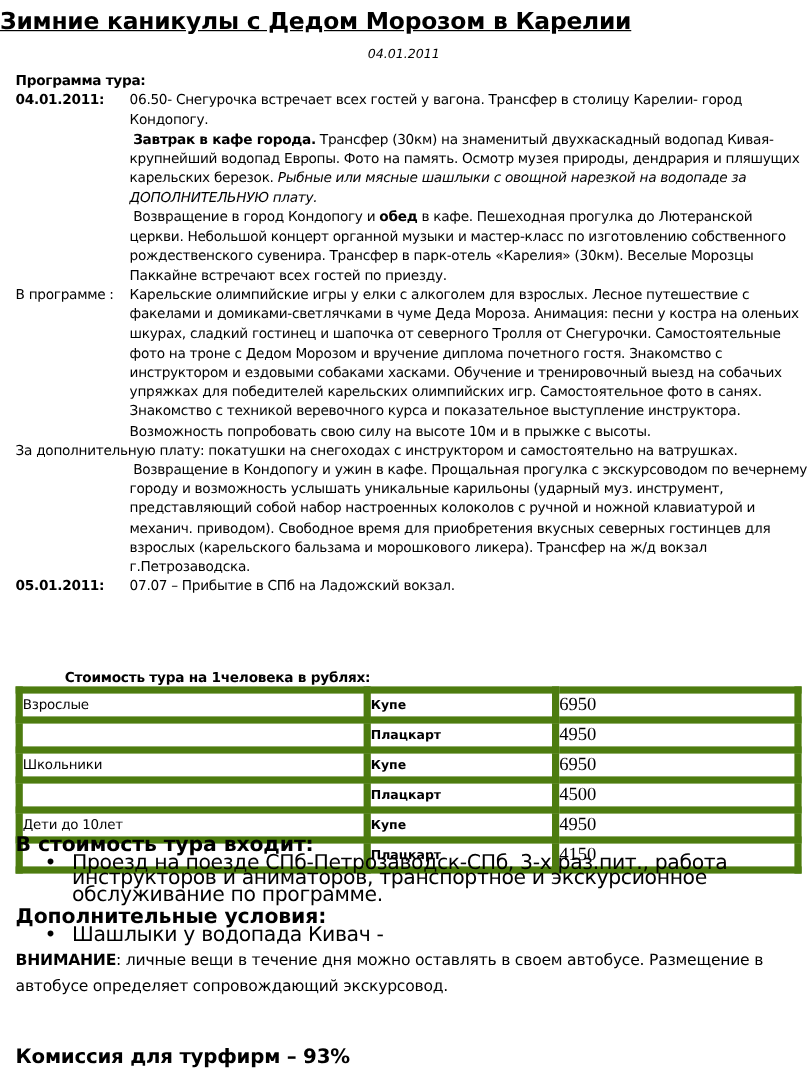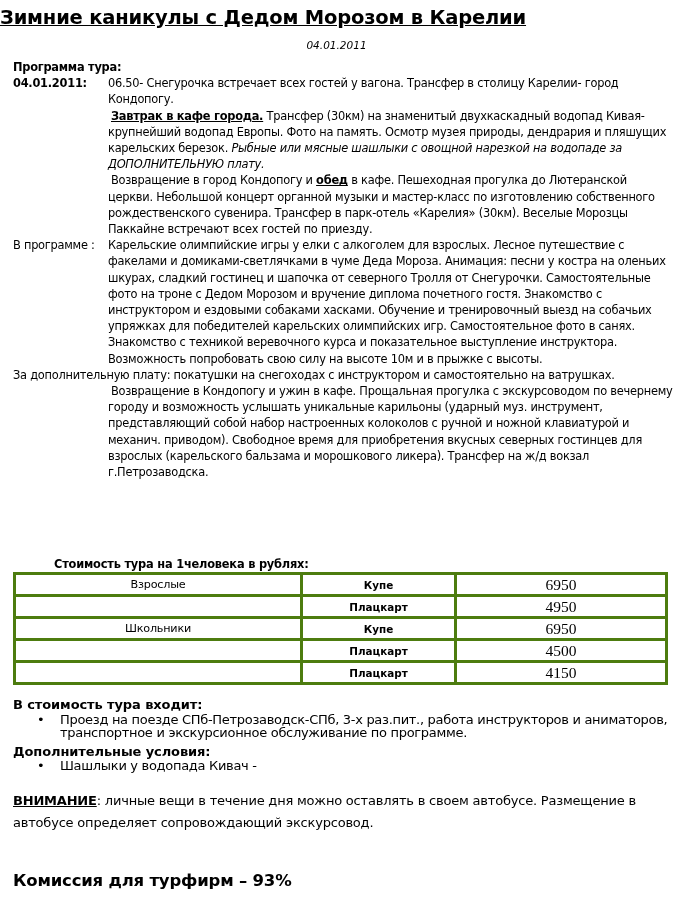--- a/index.html
+++ b/index.html
@@ -55,56 +55,55 @@
     .row .lbl {
       position: absolute;
       left: 0;
       top: 0;
       font-weight: bold;
     }
     .row .lbl.plain { font-weight: normal; }
     .p { margin: 0; }
     .p.in1 { text-indent: 3px; }
     .ital { font-style: italic; }
-    .b { font-weight: bold; text-decoration: underline; }
+    .b { font-weight: bold; }
 
     .price-head {
       position: absolute;
       top: 557px;
       left: 13px;
       font-weight: bold;
       font-size: 11.4px;
       line-height: 14px;
       letter-spacing: -0.2px;
       margin-left: 41px;
     }
     table.prices {
       position: absolute;
       top: 572px;
       left: 13px;
       width: 655px;
       border-collapse: collapse;
     }
     table.prices td {
-      border: 3px solid #4d7c0f;
+      border: 6px solid #4d7c0f;
       height: 19px;
       padding: 0;
-      text-align: center;
       vertical-align: middle;
     }
     td.cat { width: 284px; font-size: 11.2px; letter-spacing: -0.2px; }
     td.cls { width: 151px; font-size: 10.4px; font-weight: bold; }
     td.val { font-family: Liberation Serif, serif; font-size: 15.5px; line-height: 18px; }
 
     .incl {
       position: absolute;
       top: 698px;
       left: 13px;
       width: 660px;
-      font-size: 13px;
+      font-size: 17px;
       line-height: 13.5px;
       letter-spacing: -0.3px;
     }
     .incl .h { font-weight: bold; letter-spacing: -0.1px; }
     .incl ul {
       margin: 1px 0 5px 0;
       padding-left: 0;
       list-style: none;
     }
     .incl li {
@@ -157,20 +156,24 @@
   <div class="row">
     <span class="lbl plain">В программе :</span>
     <p class="p">Карельские олимпийские игры у елки с алкоголем для взрослых. Лесное путешествие с факелами и домиками-светлячками в чуме Деда Мороза. Анимация: песни у костра на оленьих шкурах, сладкий гостинец и шапочка от северного Тролля от Снегурочки. Самостоятельные фото на троне с Дедом Морозом и вручение диплома почетного гостя. Знакомство с инструктором и ездовыми собаками хасками. Обучение и тренировочный выезд на собачьих упряжках для победителей карельских олимпийских игр. Самостоятельное фото в санях. Знакомство с техникой веревочного курса и показательное выступление инструктора. Возможность попробовать свою силу на высоте 10м и в прыжке с высоты.</p>
   </div>
 
   <div>За дополнительную плату: покатушки на снегоходах с инструктором и самостоятельно на ватрушках.</div>
   <div class="row">
     <p class="p in1">Возвращение в Кондопогу и ужин в кафе. Прощальная прогулка с экскурсоводом по вечернему городу и возможность услышать уникальные карильоны (ударный муз. инструмент, представляющий собой набор настроенных колоколов с ручной и ножной клавиатурой и механич. приводом). Свободное время для приобретения вкусных северных гостинцев для взрослых (карельского бальзама и морошкового ликера). Трансфер на ж/д вокзал г.Петрозаводска.</p>
   </div>
 
+  <div class="row">
+    <span class="lbl">05.01.2011:</span>
+    <p class="p">07.07 – Прибытие в СПб на Ладожский вокзал.</p>
+  </div>
 </div>
 
 <div class="price-head">Стоимость тура на 1человека в рублях:</div>
 <table class="prices">
   <tbody>
     <tr>
       <td class="cat">Взрослые</td>
       <td class="cls">Купе</td>
       <td class="val">6950</td>
     </tr>
@@ -181,20 +184,25 @@
     </tr>
     <tr>
       <td class="cat">Школьники</td>
       <td class="cls">Купе</td>
       <td class="val">6950</td>
     </tr>
     <tr>
       <td class="cat"></td>
       <td class="cls">Плацкарт</td>
       <td class="val">4500</td>
+    </tr>
+    <tr>
+      <td class="cat">Дети до 10лет</td>
+      <td class="cls">Купе</td>
+      <td class="val">4950</td>
     </tr>
     <tr>
       <td class="cat"></td>
       <td class="cls">Плацкарт</td>
       <td class="val">4150</td>
     </tr>
   </tbody>
 </table>
 
 <div class="incl">

